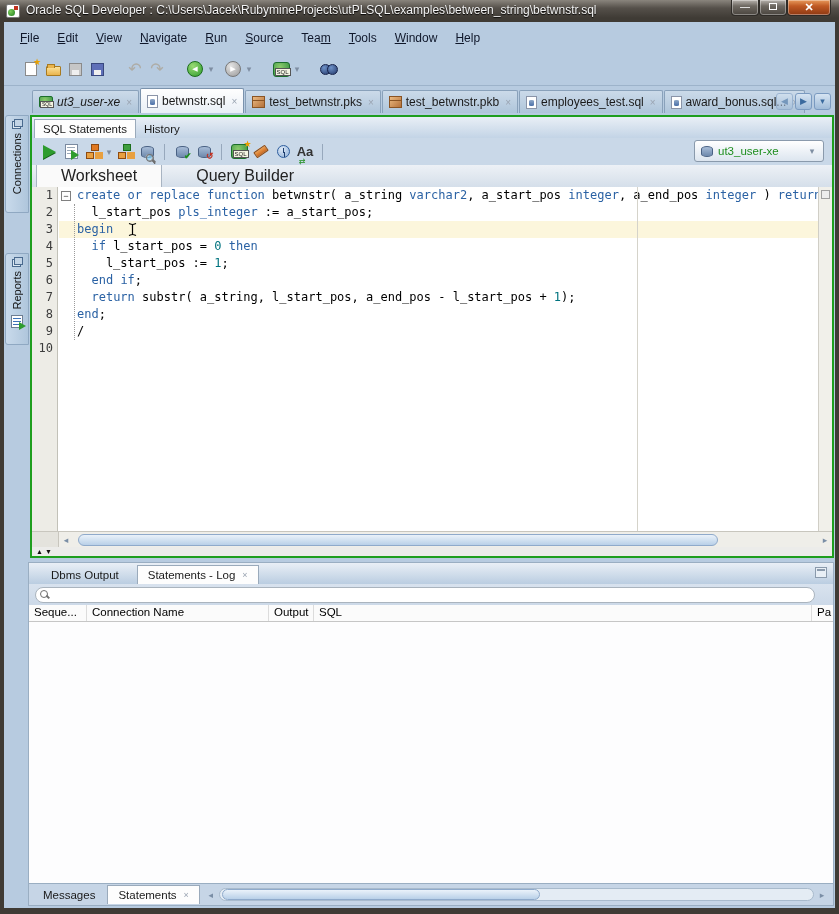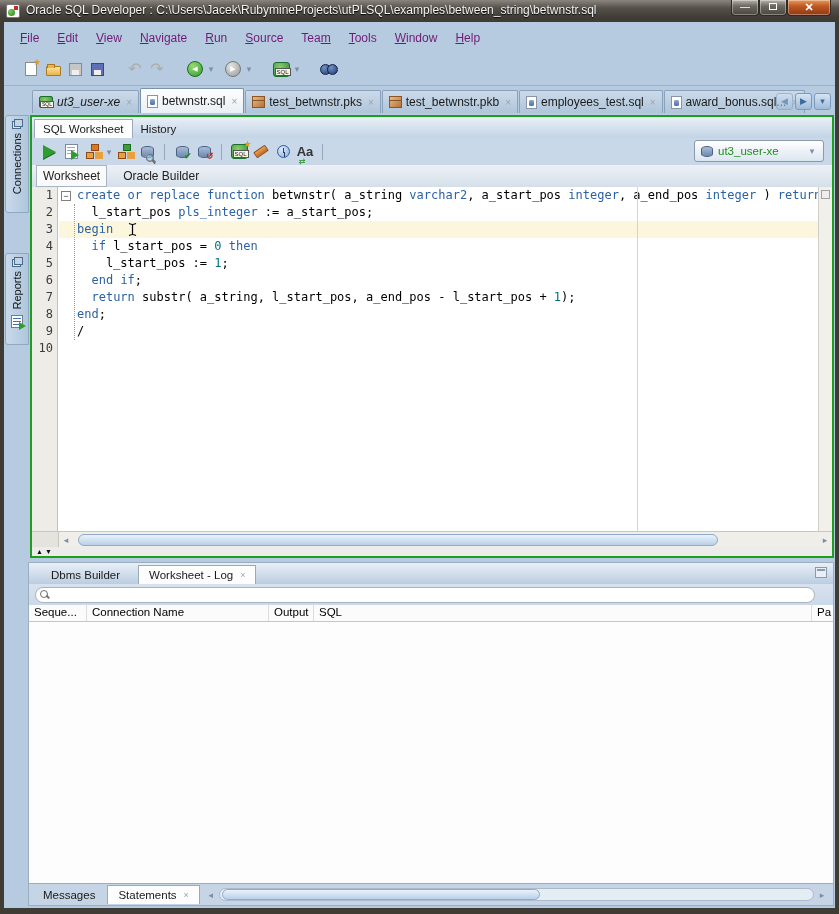--- a/index.html
+++ b/index.html
@@ -25,21 +25,21 @@
   .wbtn.min,.wbtn.max{width:28px}
   .wbtn.max .maxbox{display:inline-block;width:8px;height:7px;border:1px solid #fff;margin-top:3px}
   .wbtn.close{width:44px;background:linear-gradient(#E89A5C,#C05A24 40%,#8E3812);font-weight:bold;font-size:11px}
 
   
   .client{position:absolute;left:4px;right:4px;top:22px;bottom:6px;background:#B7CBE0}
 
   
   .menubar{position:absolute;left:0;right:0;top:4px;height:24px;display:flex;align-items:center;
     padding-left:8px;gap:2px}
-  .menu-item{padding:3px 8px;color:#701a75;cursor:default}
+  .menu-item{padding:3px 8px;color:#0f172a;cursor:default}
   .menu-item u{text-decoration:underline}
 
   
   .maintoolbar{position:absolute;left:0;right:0;top:31px;height:33px;display:flex;align-items:center;
     padding-left:16px;border-bottom:1px solid #9DB3CA}
   .tbtn{position:relative;width:22px;height:22px;display:flex;align-items:center;justify-content:center}
   .tgap{width:16px}.tgap-s{width:6px}
   .glyph{font-size:16px;line-height:16px;color:#4A4A4A}
   .glyph.disabled{color:#AEACA6}
   .ddown{width:10px;font-size:9px;color:#7E8EA2;text-align:center}
@@ -138,21 +138,21 @@
     background:radial-gradient(circle at 35% 30%,#DCE8F6,#8FB0D8)}
   .ic-clock::after{content:"";position:absolute;left:5px;top:2px;width:1px;height:5px;background:#1E3E6E;
     box-shadow:1px 4px 0 #1E3E6E}
   .ic-case{font-size:13px;font-weight:bold;color:#333;position:relative}
   .ic-case::after{content:"⇄";position:absolute;left:2px;bottom:-7px;font-size:8px;color:#1E8E1E;font-weight:normal}
   .conn-combo{position:absolute;right:8px;top:2px;width:130px;height:22px;border:1px solid #8A9AAC;border-radius:3px;
     background:linear-gradient(#FFFFFF,#DCE5EF);display:flex;align-items:center;gap:5px;padding:0 6px}
   .conn-combo .cyl{width:12px;height:11px}
   .conn-label{color:#1E8E1E;font-size:11.5px;flex:1}
   .ws-subtabs{height:22px;display:flex;align-items:center;background:linear-gradient(#EDF1F6,#D5DFEA);padding-left:4px;gap:10px}
-  .subtab{font-size:12px;color:#222;padding:3px 6px}
+  .subtab{font-size:16px;color:#222;padding:3px 24px}
   .subtab.active{background:#FAFAFA;border:1px solid #A8B4C2}
 
   
   .editor{position:relative;height:344px;background:#fff;overflow:hidden}
   .gutter{position:absolute;left:0;top:0;bottom:0;width:26px;background:#EDECE6;border-right:1px solid #C2C1B8;
     font-family:"DejaVu Sans Mono",monospace;font-size:12px;color:#3C3C3C;text-align:right;padding-right:4px}
   .gnum{height:17px;line-height:17px}
   .curband{position:absolute;left:27px;right:14px;top:34px;height:17px;background:#FCF6DC;z-index:1}
   .foldline{position:absolute;left:42px;top:17px;height:136px;width:0;border-left:1px dotted #9A9A9A;z-index:3}
   .foldbox{position:absolute;left:29px;top:4px;width:10px;height:10px;border:1px solid #808080;background:#fff;z-index:3;
@@ -322,21 +322,21 @@
         </div>
         <div class="side-tab" style="top:138px;height:92px">
           <span class="casc"></span>
           <span class="vtext">Reports</span>
           <span class="repicon"></span>
         </div>
       </div>
 
       <div class="ws-panel">
         <div class="ws-tabs">
-          <div class="ws-tab active">SQL Worksheet</div>
+          <div class="ws-tab active">SQL Statements</div>
           <div class="ws-tab">History</div>
         </div>
 
         <div class="ws-toolbar">
           <div class="tbtn">
               <span class="ic-run"></span>
             </div>
           <div class="tbtn">
               <span class="ic-runscript"></span>
             </div>
@@ -379,21 +379,21 @@
           <div class="wsep"></div>
           <div class="conn-combo">
             <span class="cyl"></span>
             <span class="conn-label">ut3_user-xe</span>
             <span class="ddown">▾</span>
           </div>
         </div>
 
         <div class="ws-subtabs">
           <div class="subtab active">Worksheet</div>
-          <div class="subtab">Oracle Builder</div>
+          <div class="subtab">Query Builder</div>
         </div>
 
         <div class="editor">
           <div class="curband"></div>
           <div class="gutter" id="gutter">
               <div class="gnum">1</div>
               <div class="gnum">2</div>
               <div class="gnum">3</div>
               <div class="gnum">4</div>
               <div class="gnum">5</div>
@@ -427,24 +427,24 @@
         </div>
         <div class="ed-split">
           <span>▲</span>
           <span>▼</span>
         </div>
       </div>
 
       <div class="log-panel">
         <div class="log-tabs" id="logtabs">
           <div class="ltab">
-              <span>Dbms Builder</span>
+              <span>Dbms Output</span>
             </div>
             <div class="ltab active">
-              <span>Worksheet - Log</span>
+              <span>Statements - Log</span>
               <span class="eclose">×</span>
             </div>
             <div class="panel-min"></div>
         </div>
         <div class="log-search">
           <div class="searchbox">
             <span class="mag"></span>
           </div>
         </div>
         <div class="log-cols" id="logcols">

